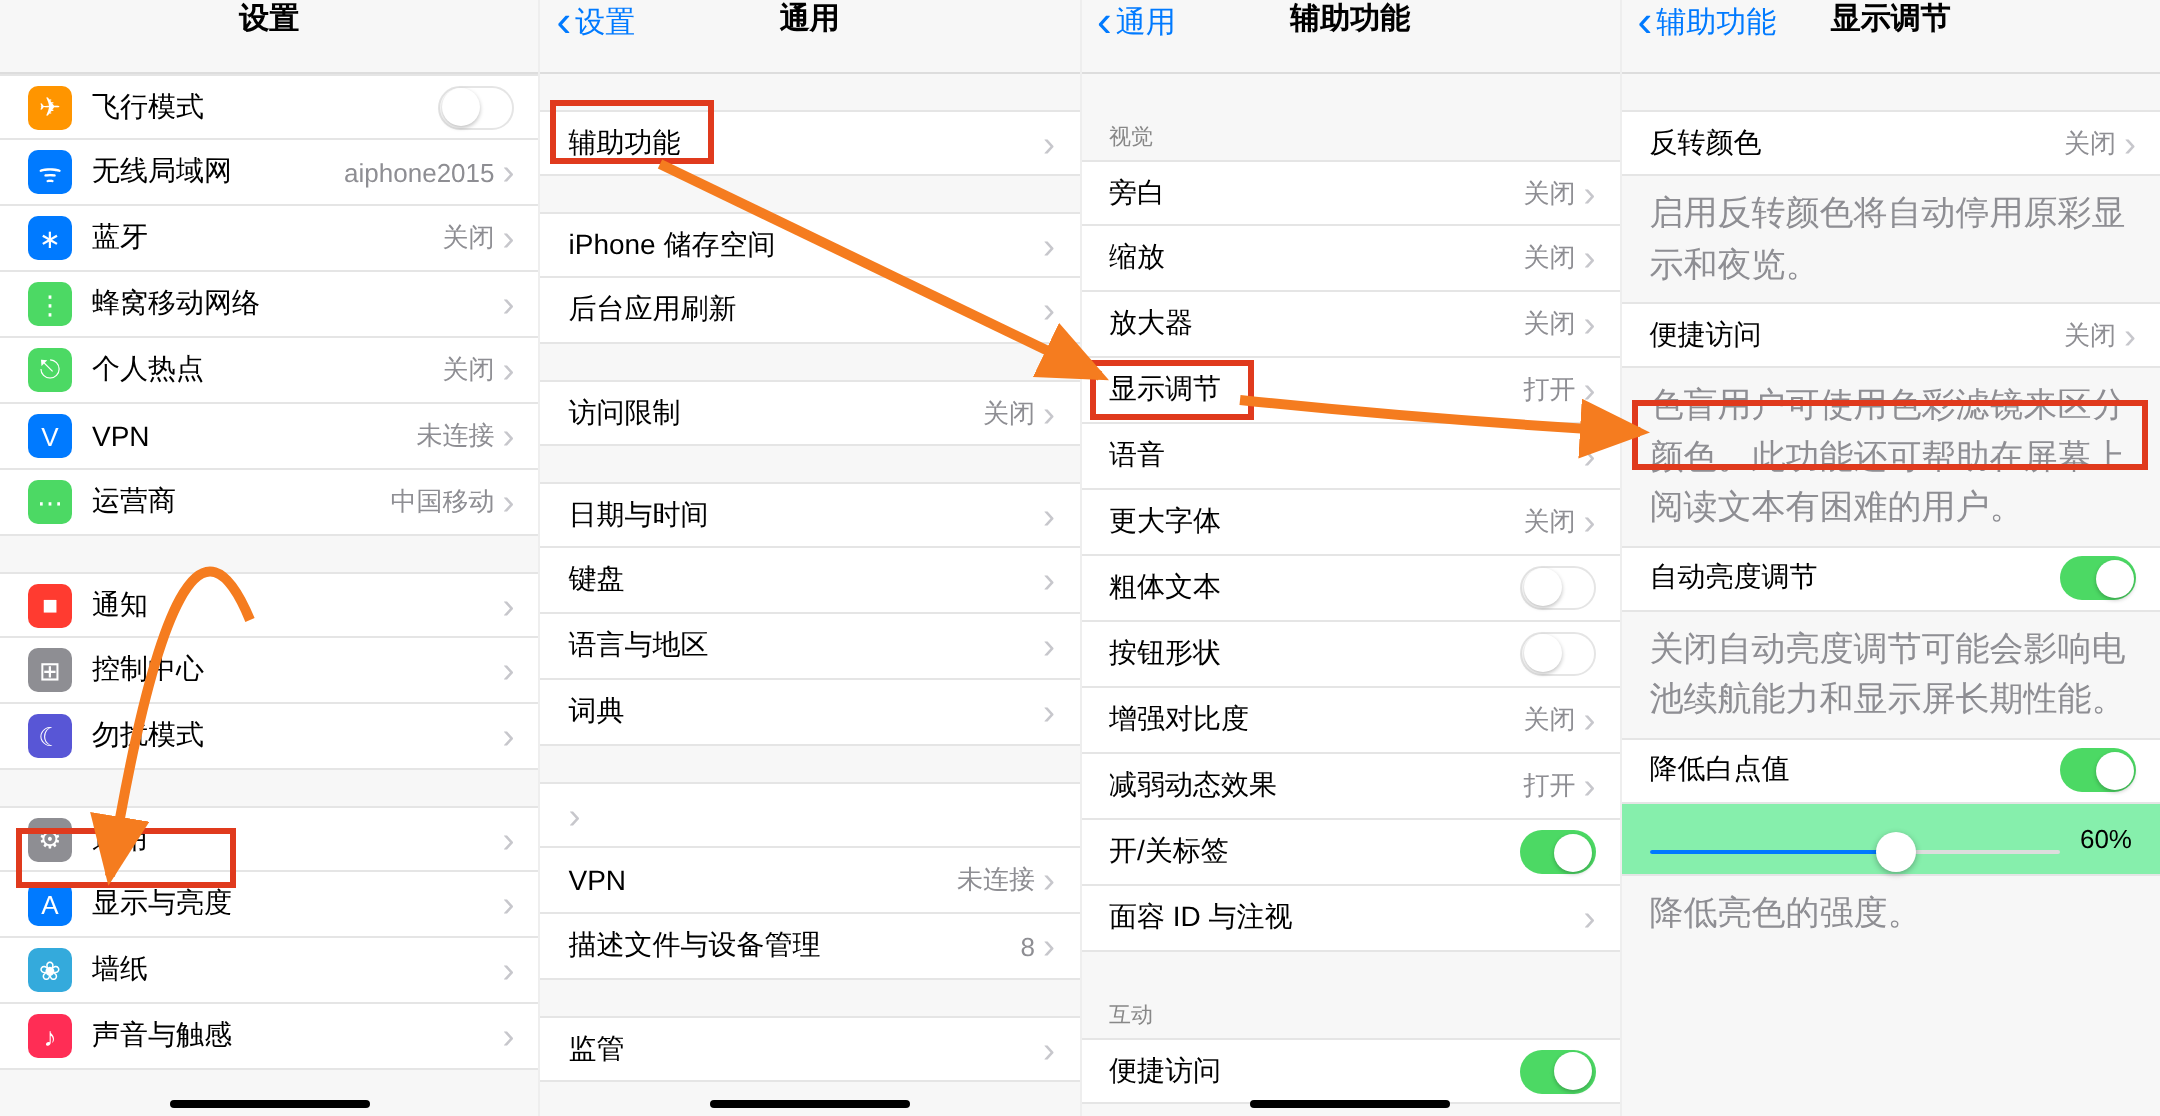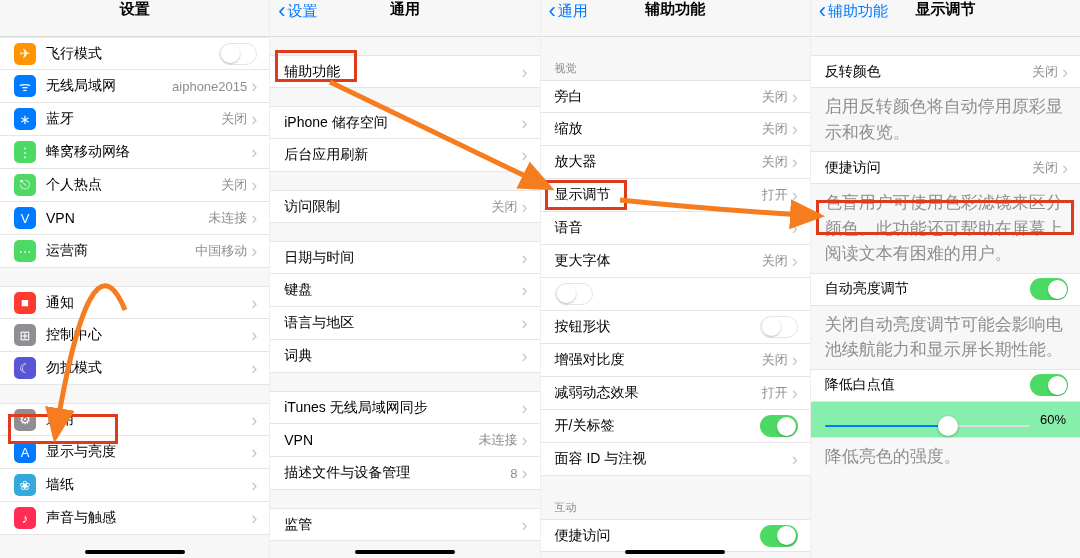--- a/index.html
+++ b/index.html
@@ -175,21 +175,20 @@
           <div class="lbl">语言与地区</div>
           <div class="chev-r">›</div>
         </div>
         <div class="row">
           <div class="lbl">词典</div>
           <div class="chev-r">›</div>
         </div>
       </div>
   <div id="c2g5" class="group sep">
         <div class="row">
-          <div class="lbl">iTunes 无线局域网同步</div>
           <div class="chev-r">›</div>
         </div>
         <div class="row">
           <div class="lbl">VPN</div>
           <div class="val">未连接</div>
           <div class="chev-r">›</div>
         </div>
         <div class="row">
           <div class="lbl">描述文件与设备管理</div>
           <div class="val">8</div>
@@ -239,20 +238,21 @@
           <div class="row">
             <div class="lbl">语音</div>
             <div class="chev-r">›</div>
           </div>
           <div class="row">
             <div class="lbl">更大字体</div>
             <div class="val">关闭</div>
             <div class="chev-r">›</div>
           </div>
           <div class="row">
+            <div class="lbl">粗体文本</div>
             <div class="toggle off">
               <div class="knob"></div>
             </div>
           </div>
           <div class="row">
             <div class="lbl">按钮形状</div>
             <div class="toggle off">
               <div class="knob"></div>
             </div>
           </div>

